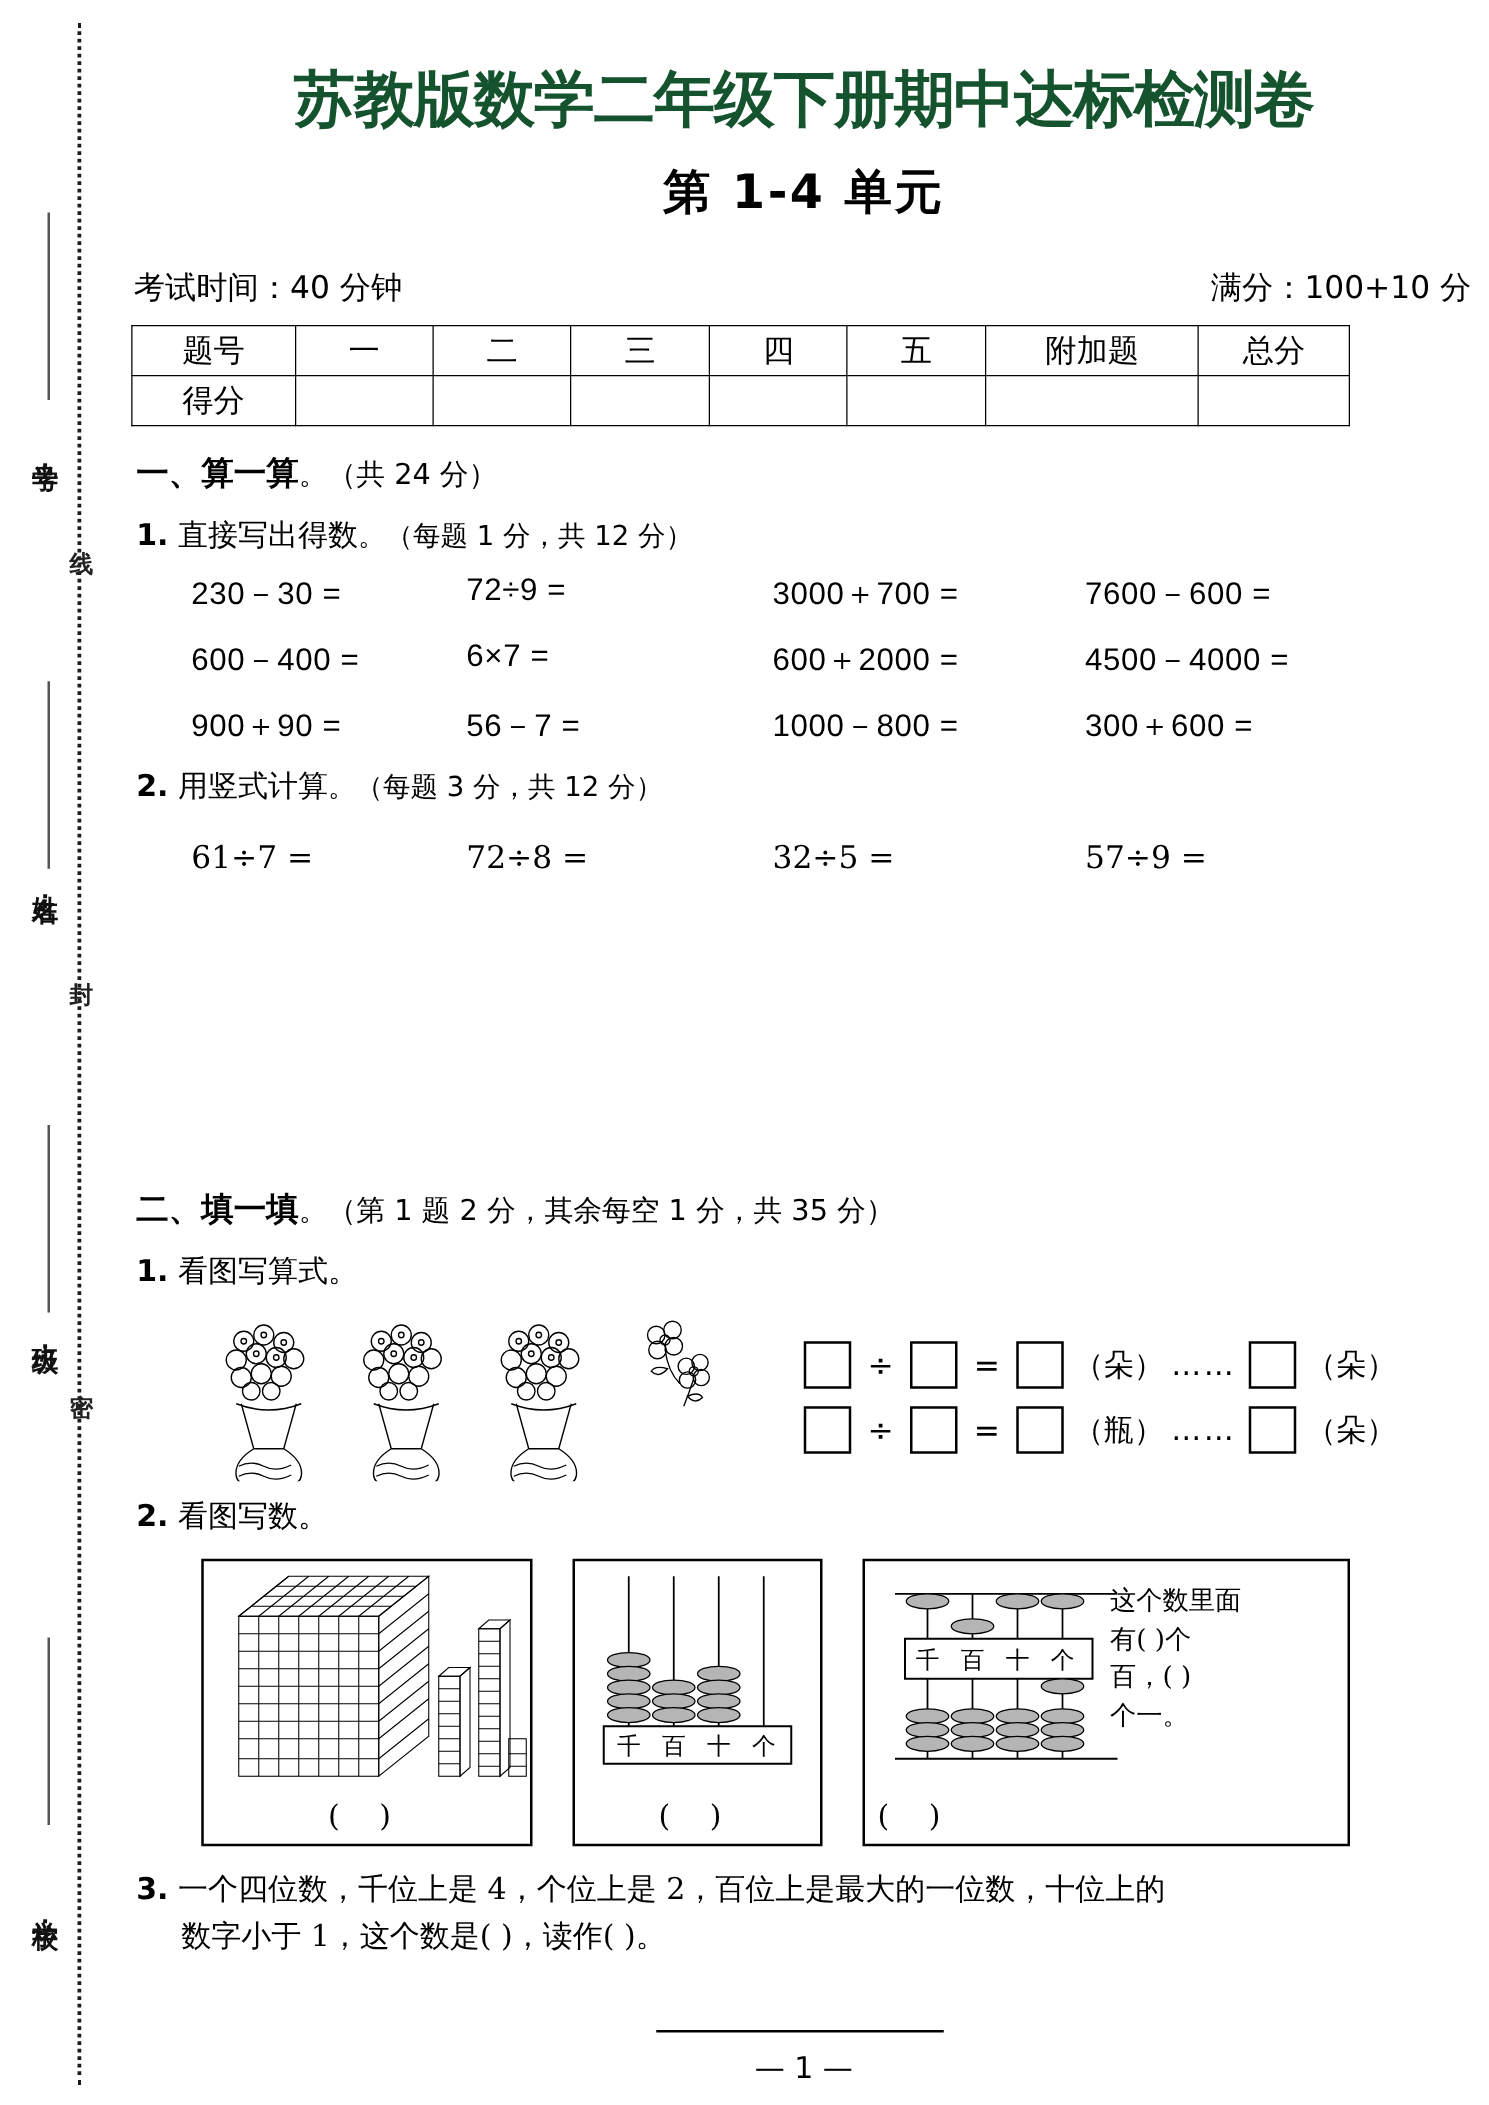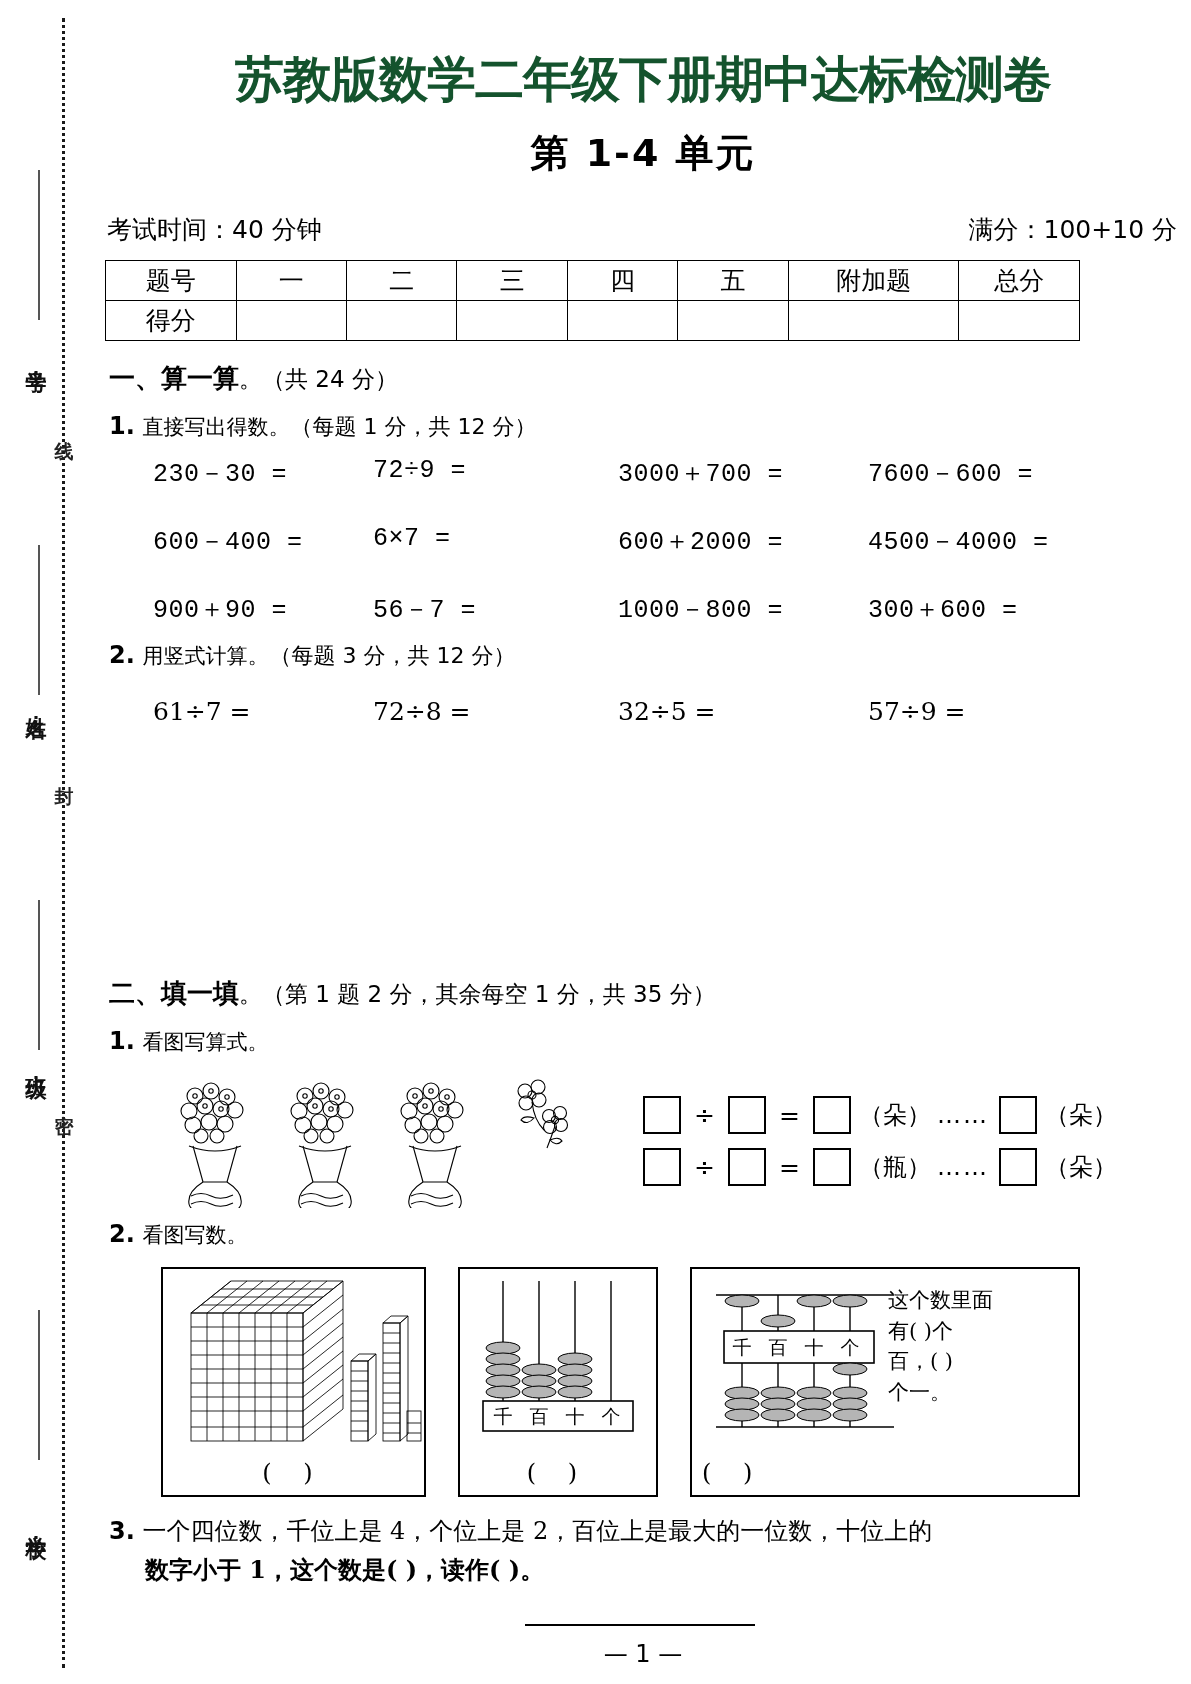--- a/index.html
+++ b/index.html
@@ -103,31 +103,31 @@
   }
   .section-head .sec-title { font-weight:bold; font-size:26px; }
   .section-head .sec-note  { font-size:23px; }
 
   .q-line {
     margin-top:16px;
     font-size:24px;
     white-space:nowrap;
   }
   .q-line .qnum { font-weight:bold; font-family:"DejaVu Sans", sans-serif; }
-  .q-line .qtext { font-family:"DejaVu Sans", sans-serif; font-size:21px;}
+  .q-line .qtext { font-family:"DejaVu Sans", sans-serif; font-size:24px;}
   .q-line .qnote { font-size:22px; font-family:"DejaVu Sans", sans-serif;}
 
   .calc-grid {
     margin-top:14px;
     padding-left:44px;
     display:grid;
     grid-template-columns:220px 245px 250px 240px;
-    row-gap:35px;
+    row-gap:20px;
     font-size:25px;
-    font-family:Liberation Mono, monospace;
+    font-family:Liberation Sans, sans-serif;
   }
   .calc-grid .cell { white-space:nowrap; letter-spacing:0.5px; }
 
   .vcalc-grid {
     margin-top:26px;
     padding-left:44px;
     display:grid;
     grid-template-columns:220px 245px 250px 240px;
     font-size:25px;
   }
@@ -188,21 +188,21 @@
     line-height:1.45;
     font-family:"DejaVu Serif", serif;
   }
 
   .q3 {
     margin-top:16px;
     font-size:24px;
     line-height:1.55;
   }
   .q3 .qnum { font-weight:bold; font-family:"DejaVu Sans", sans-serif; }
-  .q3 .l2 { display:block; padding-left:36px;font-weight:bold; }
+  .q3 .l2 { display:block; padding-left:36px; }
 
   #page-num {
     position:absolute; left:0; bottom:16px; width:100%;
     text-align:center; font-size:24px;
     font-family:"DejaVu Sans", sans-serif;
   }
   #footer-rule {
     position:absolute; left:430px; bottom:58px; width:230px;
     border-top:2.5px solid #000;
   }

